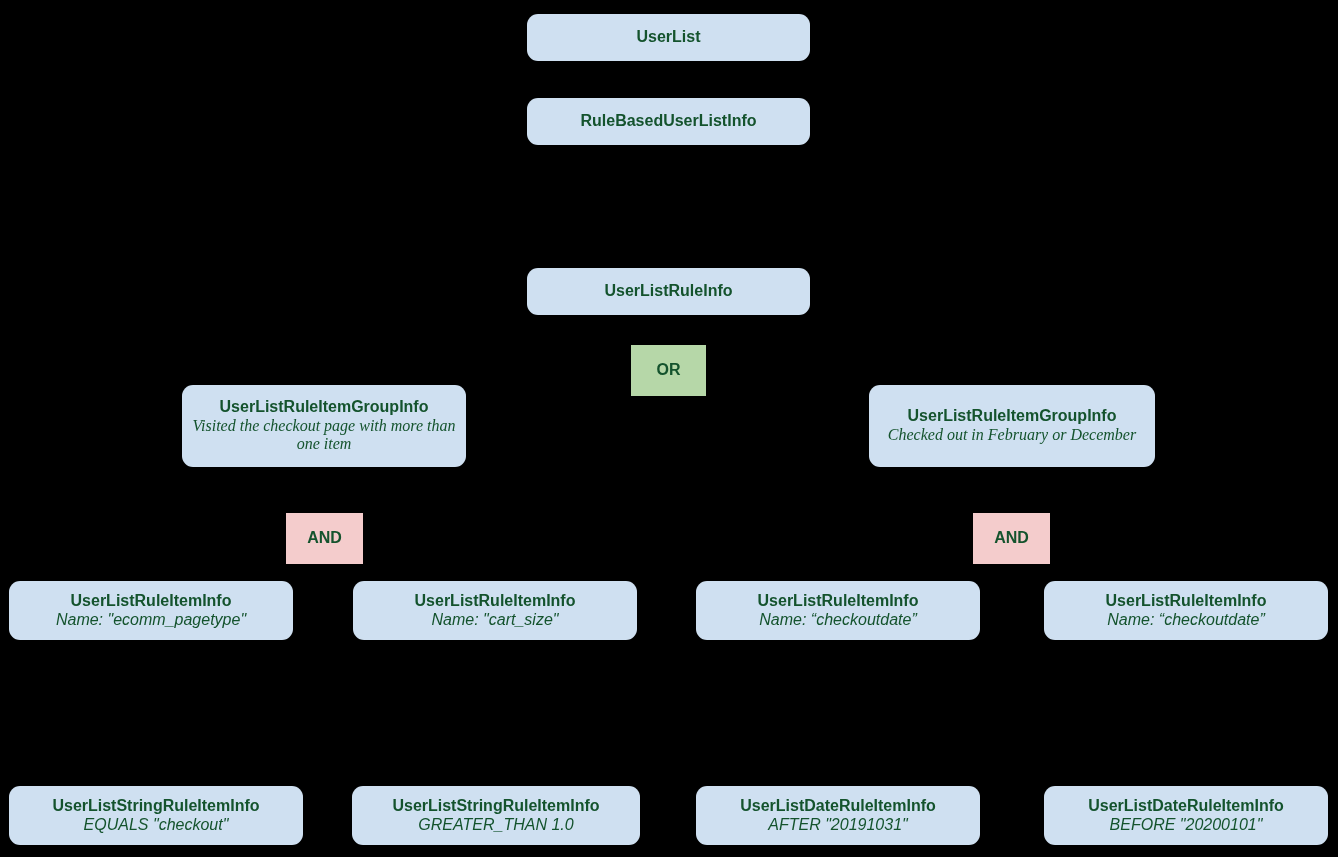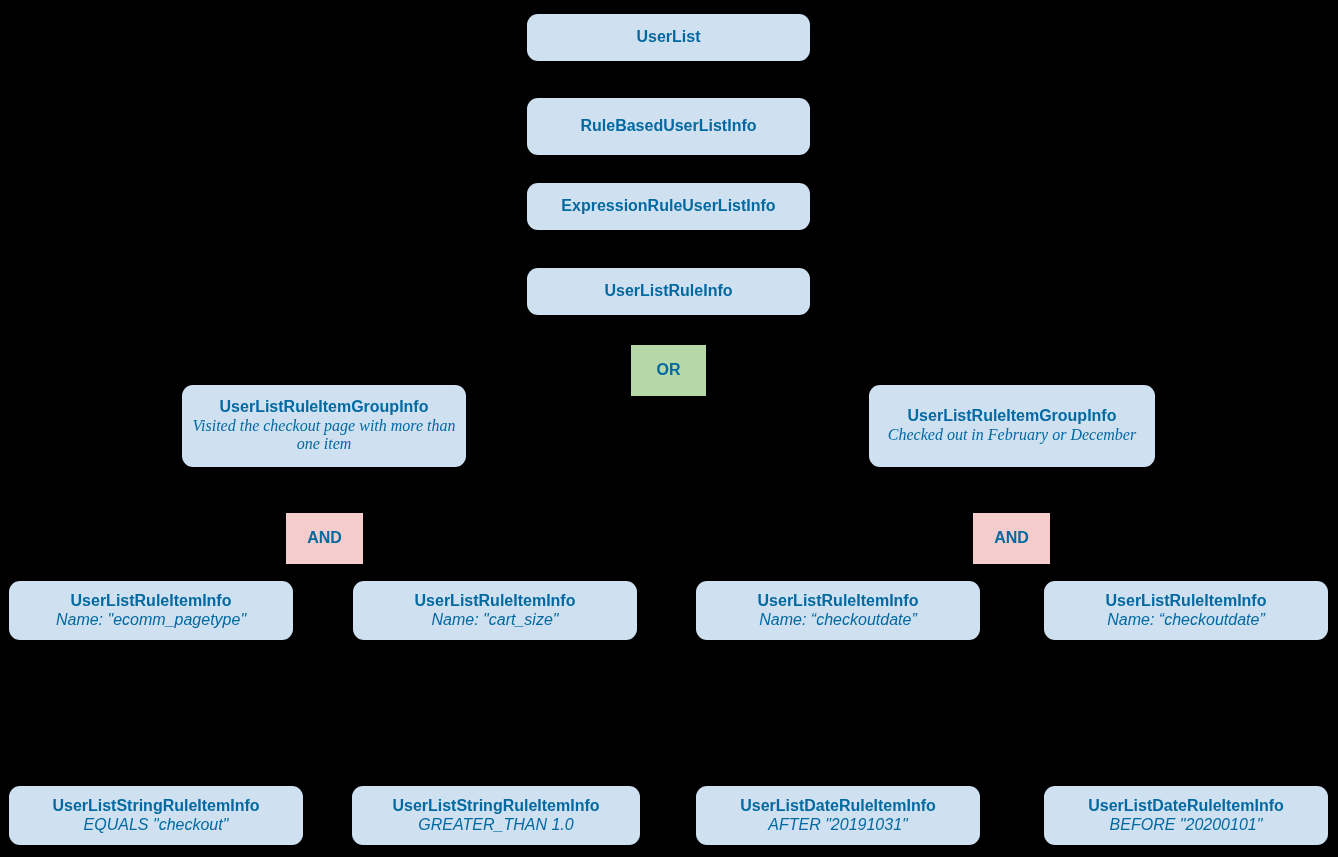--- a/index.html
+++ b/index.html
@@ -18,21 +18,21 @@
 
   
   .node {
     position: absolute;
     box-sizing: border-box;
     display: flex;
     flex-direction: column;
     align-items: center;
     justify-content: center;
     text-align: center;
-    color: #0369a1;
+    color: #14532d;
     line-height: 1.18;
   }
 
   
   .node.entity {
     background: #cfe0f1;
     border-radius: 11px;
   }
 
   
@@ -95,25 +95,22 @@
       <path d="M495,640 L495,713 L496,713 L496,779" stroke="#000000"></path>
       <polygon points="491,778 501,778 496,786" fill="#000000"></polygon>
       <path d="M838,640 L838,713 L838,713 L838,779" stroke="#000000"></path>
       <polygon points="833,778 843,778 838,786" fill="#000000"></polygon>
       <path d="M1186,640 L1186,713 L1186,713 L1186,779" stroke="#000000"></path>
       <polygon points="1181,778 1191,778 1186,786" fill="#000000"></polygon>
     </svg>
 <div class="node entity" style="left: 527px; top: 14px; width: 283px; height: 47px;">
       <div class="node-title">UserList</div>
     </div>
-    <div class="node entity" style="left: 527px; top: 98px; width: 283px; height: 57px;">
+    <div class="node entity" style="left: 527px; top: 98px; width: 283px; height: 47px;">
       <div class="node-title">RuleBasedUserListInfo</div>
-    </div>
-    <div class="node entity" style="left: 527px; top: 183px; width: 283px; height: 47px;">
-      <div class="node-title">ExpressionRuleUserListInfo</div>
     </div>
     <div class="node entity" style="left: 527px; top: 268px; width: 283px; height: 47px; align-items: center;">
       <div class="node-title">UserListRuleInfo</div>
     </div>
     <div class="node op or" style="left: 631px; top: 345px; width: 75px; height: 51px;">
       <div class="node-title">OR</div>
     </div>
     <div class="node entity wrap" style="left: 182px; top: 385px; width: 284px; height: 82px;">
       <div class="node-title">UserListRuleItemGroupInfo</div>
       <div class="node-sub">Visited the checkout page with more than one item</div>

